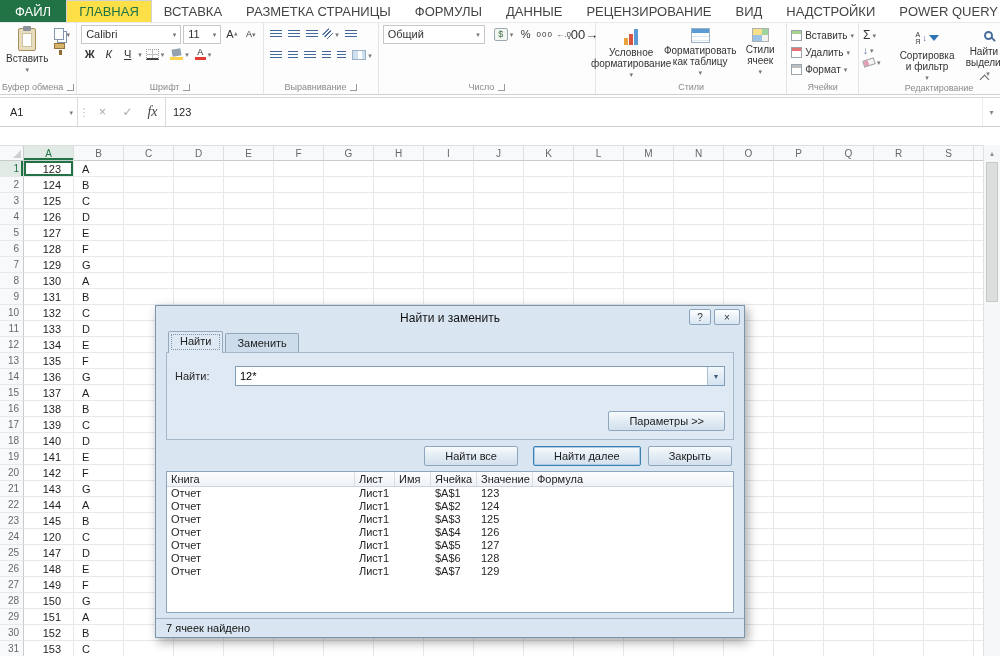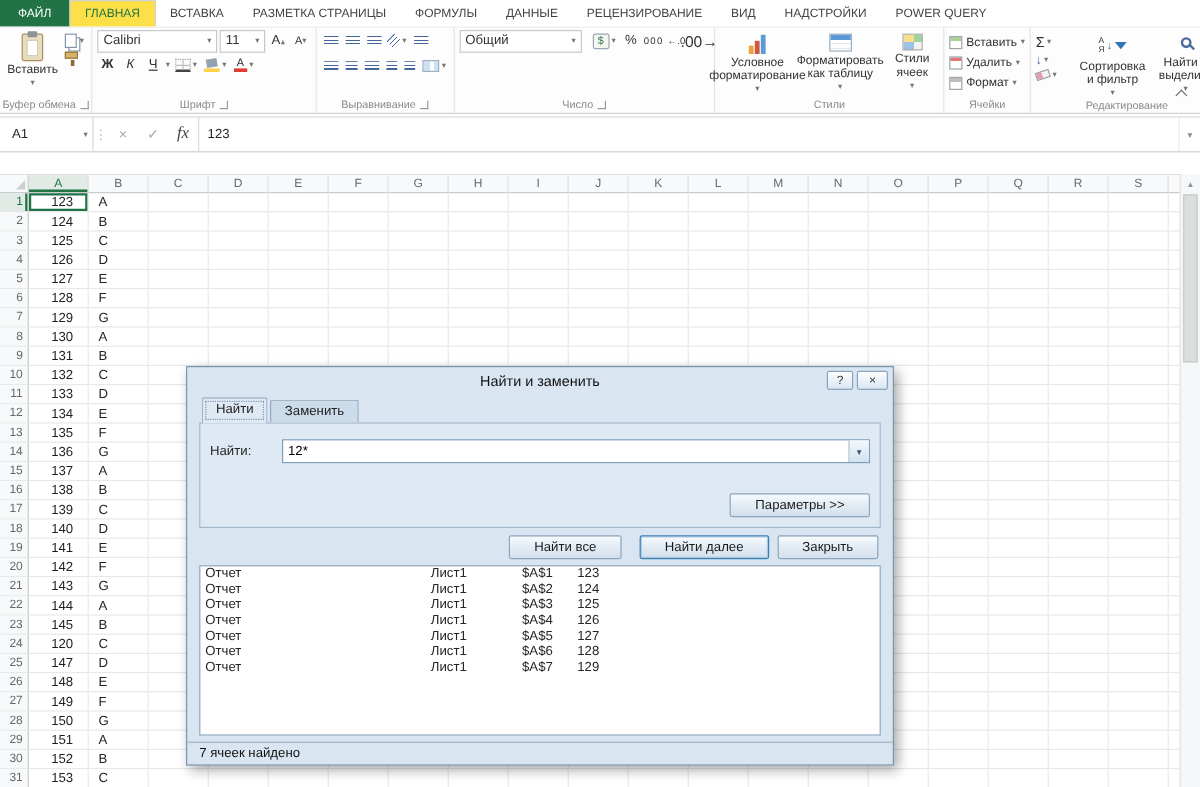--- a/index.html
+++ b/index.html
@@ -2,21 +2,21 @@
 <html><head>
 <meta charset="utf-8">
 <style>
   *{margin:0;padding:0;box-sizing:border-box;}
   html,body{width:1000px;height:656px;overflow:hidden;}
   body{font-family:"Liberation Sans","DejaVu Sans",sans-serif;font-size:11px;color:#262626;background:#fff;}
   .app{position:relative;width:1000px;height:656px;overflow:hidden;background:#fff;}
 
   
   .tabbar{display:flex;height:22px;background:#fff;align-items:stretch;position:relative;z-index:3;}
-  .rtab{display:flex;align-items:center;padding:0 12px;color:#444;font-size:10px;white-space:nowrap;cursor:default;}
+  .rtab{display:flex;align-items:center;padding:0 12px;color:#444;font-size:13px;white-space:nowrap;cursor:default;}
   .rtab.file{background:#217346;color:#fff;padding:0 15px;}
   .rtab.active{color:#217346;background:#fde047;border:1px solid #d0d2d3;border-bottom:none;}
 
   
   .ribbon{display:flex;height:73px;background:#fdfdfd;border-top:1px solid #e8e9ea;border-bottom:1px solid #cfd1d2;position:relative;}
   .rgroup{display:flex;flex-direction:column;border-right:1px solid #e3e4e5;padding:2px 2px 0 2px;}
   .gbody{flex:1;display:flex;align-items:flex-start;}
   .glabel{height:14px;display:flex;align-items:center;justify-content:center;gap:4px;color:#8a8a8a;font-size:9px;white-space:nowrap;}
   .launcher{width:7px;height:7px;border-right:1px solid #9a9a9a;border-bottom:1px solid #9a9a9a;display:inline-block;}
   .caret{font-size:7px;color:#777;line-height:1;}
@@ -1172,20 +1172,28 @@
         </div>
       </div>
       <span class="btn options-btn">Параметры &gt;&gt;</span>
     </div>
     <div class="dlg-buttons">
       <span class="btn">Найти все</span>
       <span class="btn default">Найти далее</span>
       <span class="btn">Закрыть</span>
     </div>
     <div class="res-list">
+      <div class="res-header">
+          <div class="rc h c-book">Книга</div>
+          <div class="rc h c-sheet">Лист</div>
+          <div class="rc h c-name">Имя</div>
+          <div class="rc h c-cell">Ячейка</div>
+          <div class="rc h c-value">Значение</div>
+          <div class="rc h c-formula">Формула</div>
+        </div>
       <div class="res-rows">
           <div class="res-row">
             <div class="rc c-book">Отчет</div>
             <div class="rc c-sheet">Лист1</div>
             <div class="rc c-name"></div>
             <div class="rc c-cell">$A$1</div>
             <div class="rc c-value">123</div>
             <div class="rc c-formula"></div>
           </div>
           <div class="res-row">

